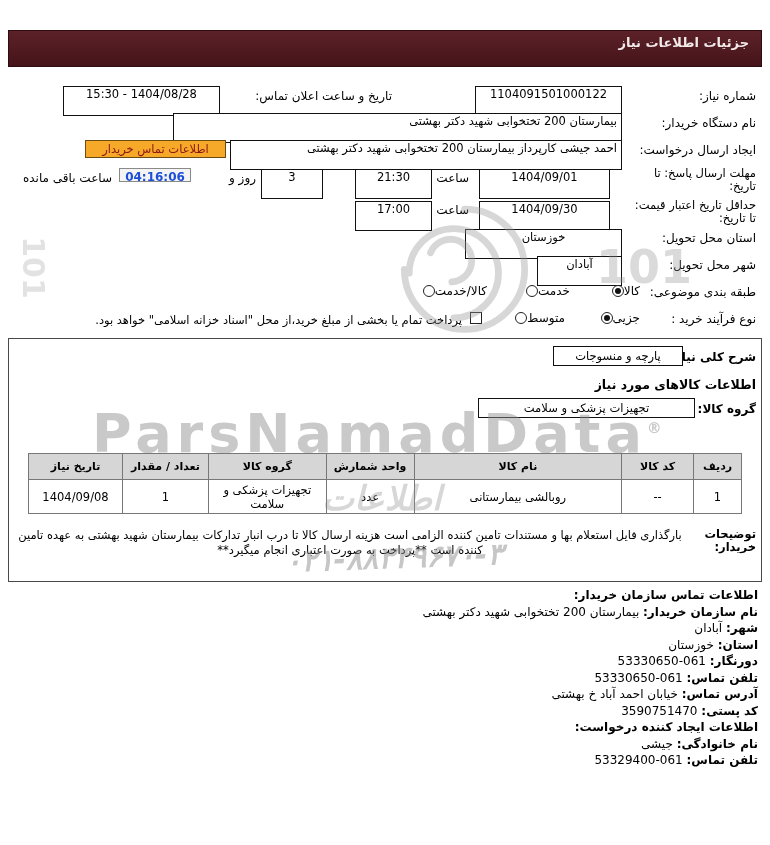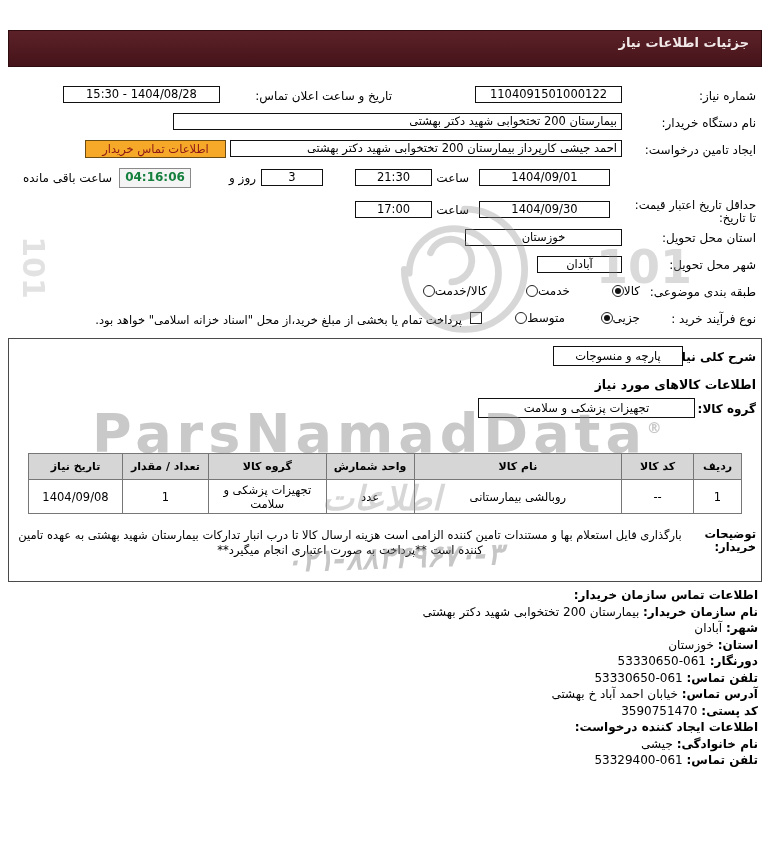--- a/index.html
+++ b/index.html
@@ -13,37 +13,37 @@
     border:1px solid #2e0c10;
     color:#f2e9e9; font-size:13px; font-weight:bold;
     line-height:24px; padding:0 12px;
   }
 
   .lbl { position:absolute; font-size:12px; color:#000; white-space:nowrap; }
   .lbl.wrap { white-space:normal; text-align:right; line-height:13px; font-size:11.5px; width:122px; }
   .lbl.b, .b { font-weight:bold; }
 
   .ibox {
-    position:absolute; height:17px; line-height:15px;
+    position:absolute; height:30px; line-height:15px;
     background:#fff; border:1px solid #111;
     font-size:11.5px; text-align:center; overflow:hidden; white-space:nowrap; color:#000;
   }
   .ibox.rt { text-align:right; padding:0 4px; }
   .ibox.tall { height:20px; line-height:18px; }
 
   .link-orange {
     position:absolute; height:18px; line-height:16px;
     background:#f6a828; border:1px solid #6b4c12; color:#8c1616;
     font-size:11.5px; text-align:center; cursor:pointer; overflow:hidden; white-space:nowrap;
   }
 
   .timer {
-    position:absolute; height:20px; line-height:16px;
+    position:absolute; height:14px; line-height:16px;
     background:#f4f4f4; border:1px solid #8a8a8a;
-    color:#15803d; font-size:12px; font-weight:bold; text-align:center;margin-left:48px;
+    color:#1d4ed8; font-size:12px; font-weight:bold; text-align:center;margin-left:48px;
   }
 
   .radio-opt { position:absolute; display:flex; direction:rtl; align-items:center; font-size:12px; }
   .radio { width:12px; height:12px; border:1px solid #222; border-radius:50%; background:#fff; position:relative; flex:0 0 auto; }
   .radio.checked::after { content:""; position:absolute; inset:2px; background:#111; border-radius:50%; }
   .checkbox { position:absolute; width:12px; height:12px; border:1px solid #222; background:#fff; }
 
   .bigbox { position:absolute; top:338px; right:8px; left:8px; height:244px; border:1px solid #4a4a4a; background:transparent; }
 
   table.goods { position:absolute; top:453px; right:28px; width:714px; border-collapse:collapse; direction:rtl; }
@@ -74,24 +74,25 @@
   <div class="titlebar">جزئیات اطلاعات نیاز</div>
 
   <div class="lbl" style="top:89px;right:14px">شماره نیاز:</div>
   <div class="ibox" style="top:86px;right:148px;width:147px">1104091501000122</div>
   <div class="lbl" style="top:89px;right:378px">تاریخ و ساعت اعلان تماس:</div>
   <div class="ibox" style="top:86px;right:550px;width:157px">1404/08/28 - 15:30</div>
 
   <div class="lbl" style="top:116px;right:14px">نام دستگاه خریدار:</div>
   <div class="ibox rt" style="top:113px;right:148px;width:449px">بیمارستان 200 تختخوابی شهید دکتر بهشتی</div>
 
-  <div class="lbl" style="top:143px;right:14px">ایجاد تامین درخواست:</div>
+  <div class="lbl" style="top:143px;right:14px">ایجاد ارسال درخواست:</div>
   <div class="ibox rt" style="top:140px;right:148px;width:392px">احمد جیشی کارپرداز بیمارستان 200 تختخوابی شهید دکتر بهشتی</div>
   <div class="link-orange" style="top:140px;right:544px;width:141px">اطلاعات تماس خریدار</div>
 
+  <div class="lbl wrap" style="top:167px;right:14px">مهلت ارسال پاسخ: تا تاریخ:</div>
   <div class="ibox" style="top:169px;right:160px;width:131px">1404/09/01</div>
   <div class="lbl" style="top:171px;right:301px">ساعت</div>
   <div class="ibox" style="top:169px;right:338px;width:77px">21:30</div>
   <div class="ibox" style="top:169px;right:447px;width:62px">3</div>
   <div class="lbl" style="top:171px;right:514px">روز و</div>
   <div class="timer" style="top:168px;right:579px;width:72px">04:16:06</div>
   <div class="lbl" style="top:171px;right:658px">ساعت باقی مانده</div>
 
   <div class="lbl wrap" style="top:199px;right:14px">حداقل تاریخ اعتبار قیمت: تا تاریخ:</div>
   <div class="ibox" style="top:201px;right:160px;width:131px">1404/09/30</div>

